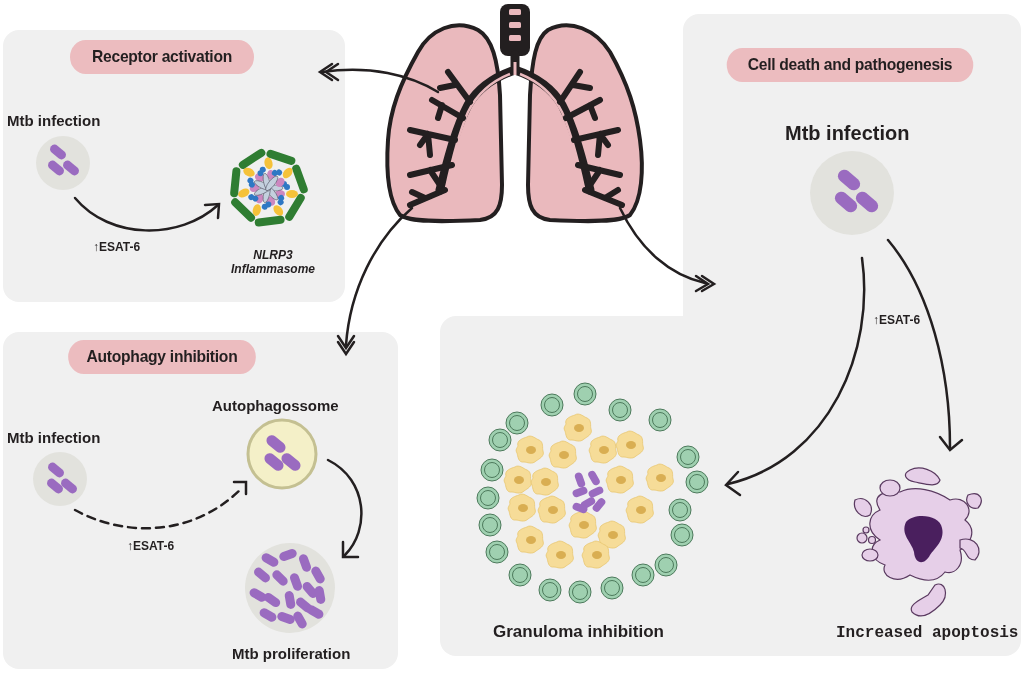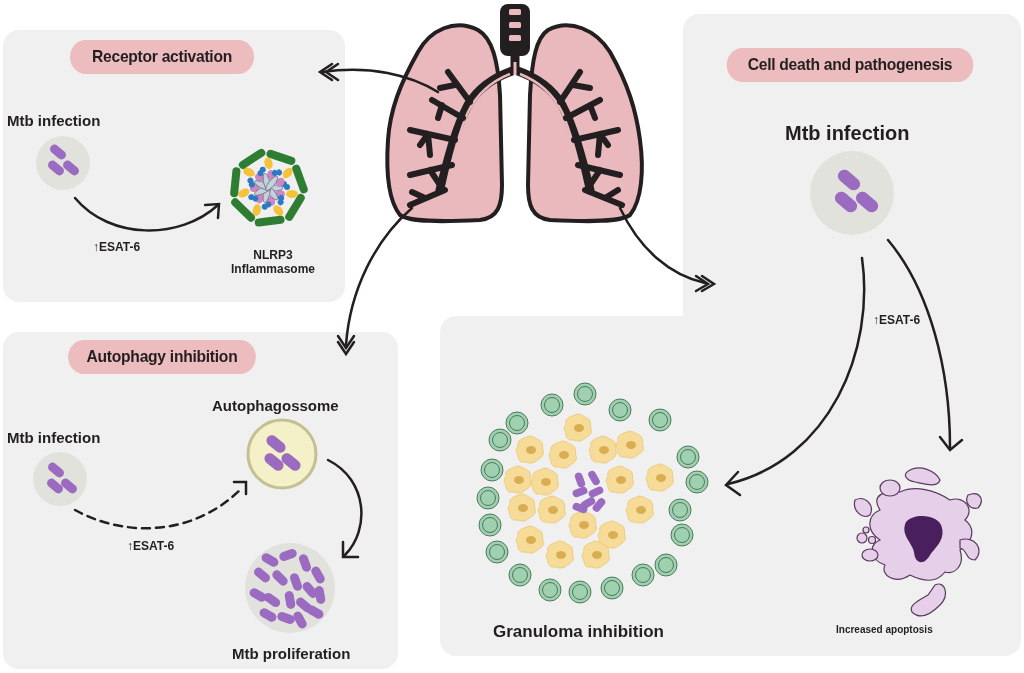--- a/index.html
+++ b/index.html
@@ -4,21 +4,21 @@
 <style>
   html, body { margin: 0; padding: 0; background: #ffffff; }
   body { width: 1024px; height: 673px; position: relative; overflow: hidden; font-family: "Liberation Sans", sans-serif; }
   .panel { position: absolute; background: #f0f0f0; border-radius: 16px; }
   .pill { position: absolute; background: #ecbcbf; border-radius: 20px; color: #231f20; font-weight: bold; font-size: 17px; text-align: center; line-height: 34px; height: 34px; letter-spacing: -0.3px; transform: scaleX(0.92); transform-origin: center; }
   .lbl { position: absolute; color: #231f20; font-weight: bold; white-space: nowrap; }
   .small { font-size: 12px; }
   .med { font-size: 15px; }
   .big { font-size: 20px; }
   svg.layer { position: absolute; left: 0; top: 0; }
-  .center { text-align: center; }
+  .center { text-align: center; font-style: italic; }
 </style>
 </head>
 <body>
 
 <div class="panel" style="left:3px; top:30px; width:342px; height:272px;"></div>
 <div class="panel" style="left:3px; top:332px; width:395px; height:337px;"></div>
 <div class="panel" style="left:683px; top:14px; width:338px; height:320px; border-bottom-left-radius:0; border-bottom-right-radius:0;"></div>
 <div class="panel" style="left:440px; top:316px; width:581px; height:340px;"></div>
 
 <div class="pill" style="left:62px; top:40px; width:200px;">Receptor activation</div>
@@ -287,13 +287,13 @@
 </div>
 
 <div class="lbl med" style="left:7px; top:429px;">Mtb infection</div>
 <div class="lbl small" style="left:127px; top:539px;"><span>↑</span><span>ESAT-6</span></div>
 <div class="lbl med" style="left:212px; top:397px;">Autophagossome</div>
 <div class="lbl med" style="left:232px; top:645px;">Mtb proliferation</div>
 
 <div class="lbl big" style="left:785px; top:122px;">Mtb infection</div>
 <div class="lbl small" style="left:873px; top:313px;"><span>↑</span><span>ESAT-6</span></div>
 <div class="lbl med" style="left:493px; top:622px; font-size:17px;">Granuloma inhibition</div>
-<div class="lbl med" style="left:836px; top:624px; font-size:10px;">Increased apoptosis</div>
+<div class="lbl med" style="left:836px; top:624px; font-size:16px;font-family:Liberation Mono, monospace;">Increased apoptosis</div>
 
 </body></html>

